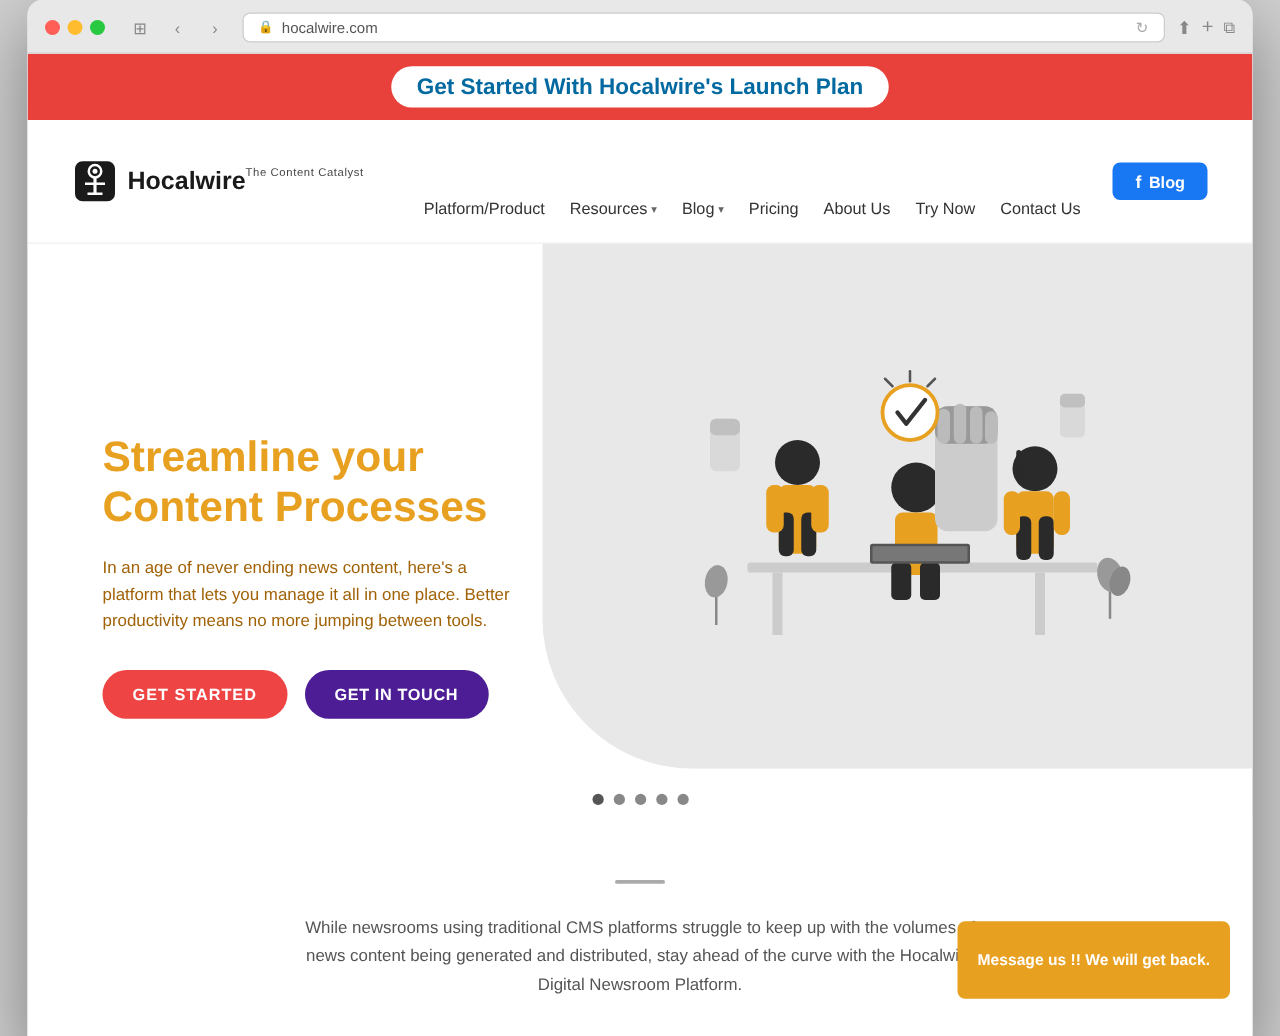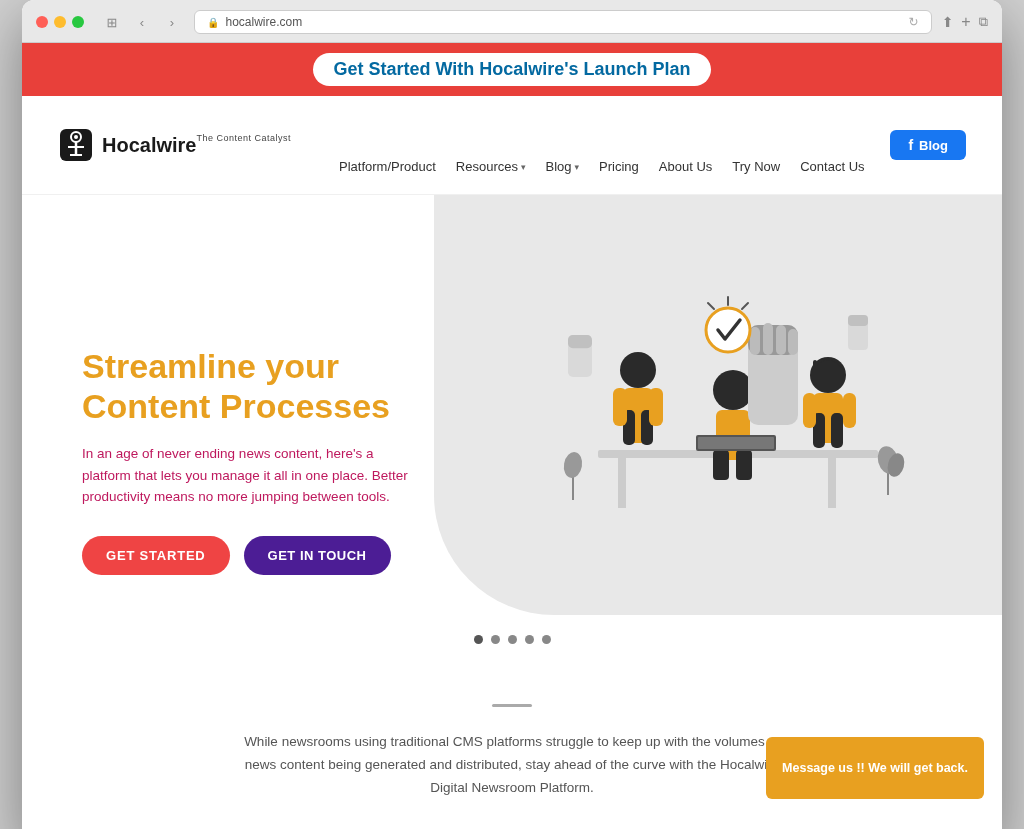--- a/index.html
+++ b/index.html
@@ -203,21 +203,21 @@
     .hero-title {
       font-size: 34px;
       font-weight: 800;
       color: #e8a020;
       line-height: 1.2;
       margin-bottom: 16px;
     }
 
     .hero-desc {
       font-size: 13.5px;
-      color: #be185d;
+      color: #a16207;
       line-height: 1.6;
       margin-bottom: 28px;
     }
 
     .hero-buttons {
       display: flex;
       gap: 14px;
     }
 
     .btn-get-started {

